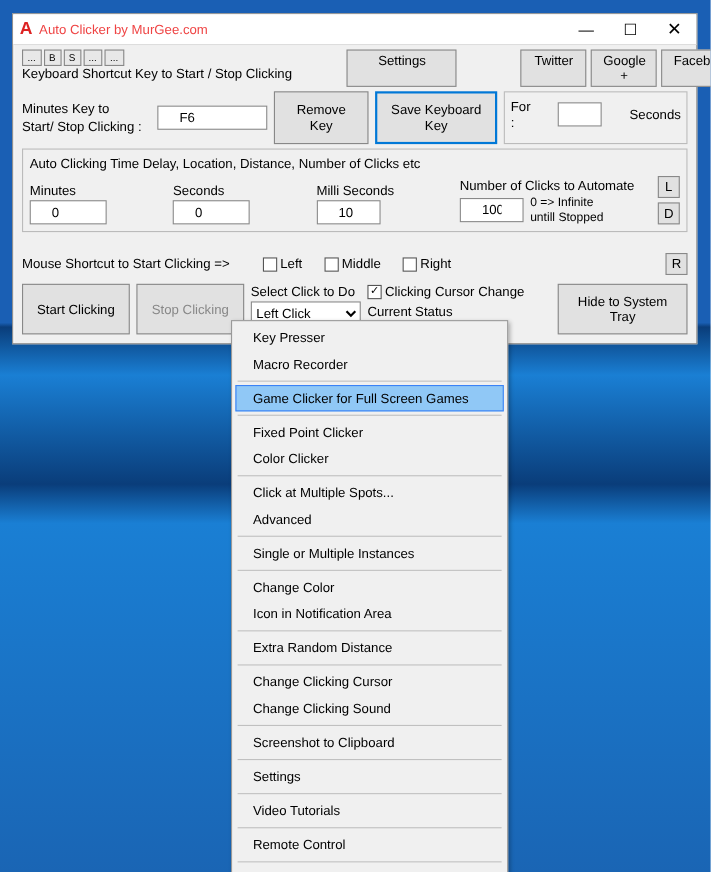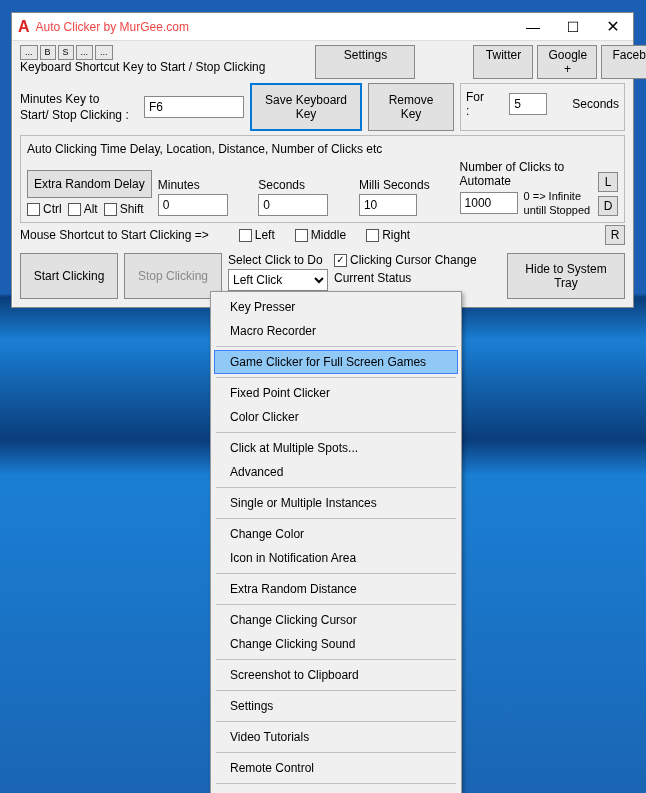--- a/index.html
+++ b/index.html
@@ -70,21 +70,21 @@
   border: 1px solid #bbb;
   padding: 6px;
   margin-top: 4px;
   position: relative;
 }
 .row { display: flex; align-items: center; gap: 6px; }
 .label { font-size: 12px; color: #000; }
 input[type=text] {
   border: 1px solid #888;
   height: 22px;
-  padding: 2px 4px;
+  padding: 2px 19px;
   font-size: 12px;
   background: #fff;
 }
 .button {
   border: 1px solid #888;
   background: #e1e1e1;
   padding: 8px 12px;
   font-size: 12px;
   text-align: center;
   cursor: default;
@@ -170,51 +170,34 @@
         <span class="link-btn" style="width:60px;">Facebook</span>
       </div>
     </div>
 
     <div class="row" style="margin-top:4px; align-items:stretch;">
       <div class="col" style="width:118px; justify-content:center;">
         <span class="label">Minutes Key to</span>
         <span class="label">Start/ Stop Clicking :</span>
       </div>
       <input type="text" style="width: 100px; align-self: center;" value="F6">
+      <div class="button" style="width:86px; display:flex; align-items:center; justify-content:center;">Remove Key</div>
       <div class="button blue" style="width:112px; display:flex; align-items:center; justify-content:center;">Save Keyboard Key</div>
-      <div class="button" style="width:86px; display:flex; align-items:center; justify-content:center;">Remove Key</div>
       <div class="group" style="margin-top:0; flex:1; padding:3px 5px;">
         <div class="row" style="margin-top:3px;gap:25px;">
           <span class="label">For :</span>
           <input type="text" style="width: 38px;" value="5">
           <span class="label">Seconds</span>
         </div>
       </div>
     </div>
 
     <div class="group">
       <div class="label">Auto Clicking Time Delay, Location, Distance, Number of Clicks etc</div>
       <div class="row" style="margin-top:4px; align-items:flex-end;">
-        <div class="col" style="gap:4px;">
-          <div class="button small" style="height:28px; display:flex; align-items:center;">Extra Random Delay</div>
-          <div class="row" style="gap:6px;">
-            <span class="checkbox">
-                <span class="box"></span>
-                <span>Ctrl</span>
-              </span>
-            <span class="checkbox">
-                <span class="box"></span>
-                <span>Alt</span>
-              </span>
-            <span class="checkbox">
-                <span class="box"></span>
-                <span>Shift</span>
-              </span>
-          </div>
-        </div>
         <div class="field-block">
           <div class="caption">Minutes</div>
           <input type="text" style="width: 70px;" value="0">
         </div>
         <div class="field-block">
           <div class="caption">Seconds</div>
           <input type="text" style="width: 70px;" value="0">
         </div>
         <div class="field-block">
           <div class="caption">Milli Seconds</div>
@@ -230,21 +213,21 @@
             </div>
           </div>
         </div>
         <div class="col" style="gap:4px;">
           <div class="button small" style="width:20px; text-align:center; padding:2px;">L</div>
           <div class="button small" style="width:20px; text-align:center; padding:2px;">D</div>
         </div>
       </div>
     </div>
 
-    <div class="row" style="margin-top:2px;">
+    <div class="row" style="margin-top:19px;">
       <span class="label">Mouse Shortcut to Start Clicking =&gt;</span>
       <span style="width:18px;"></span>
       <span class="checkbox">
           <span class="box"></span>
           <span>Left</span>
         </span>
       <span style="width:8px;"></span>
       <span class="checkbox">
           <span class="box"></span>
           <span>Middle</span>

